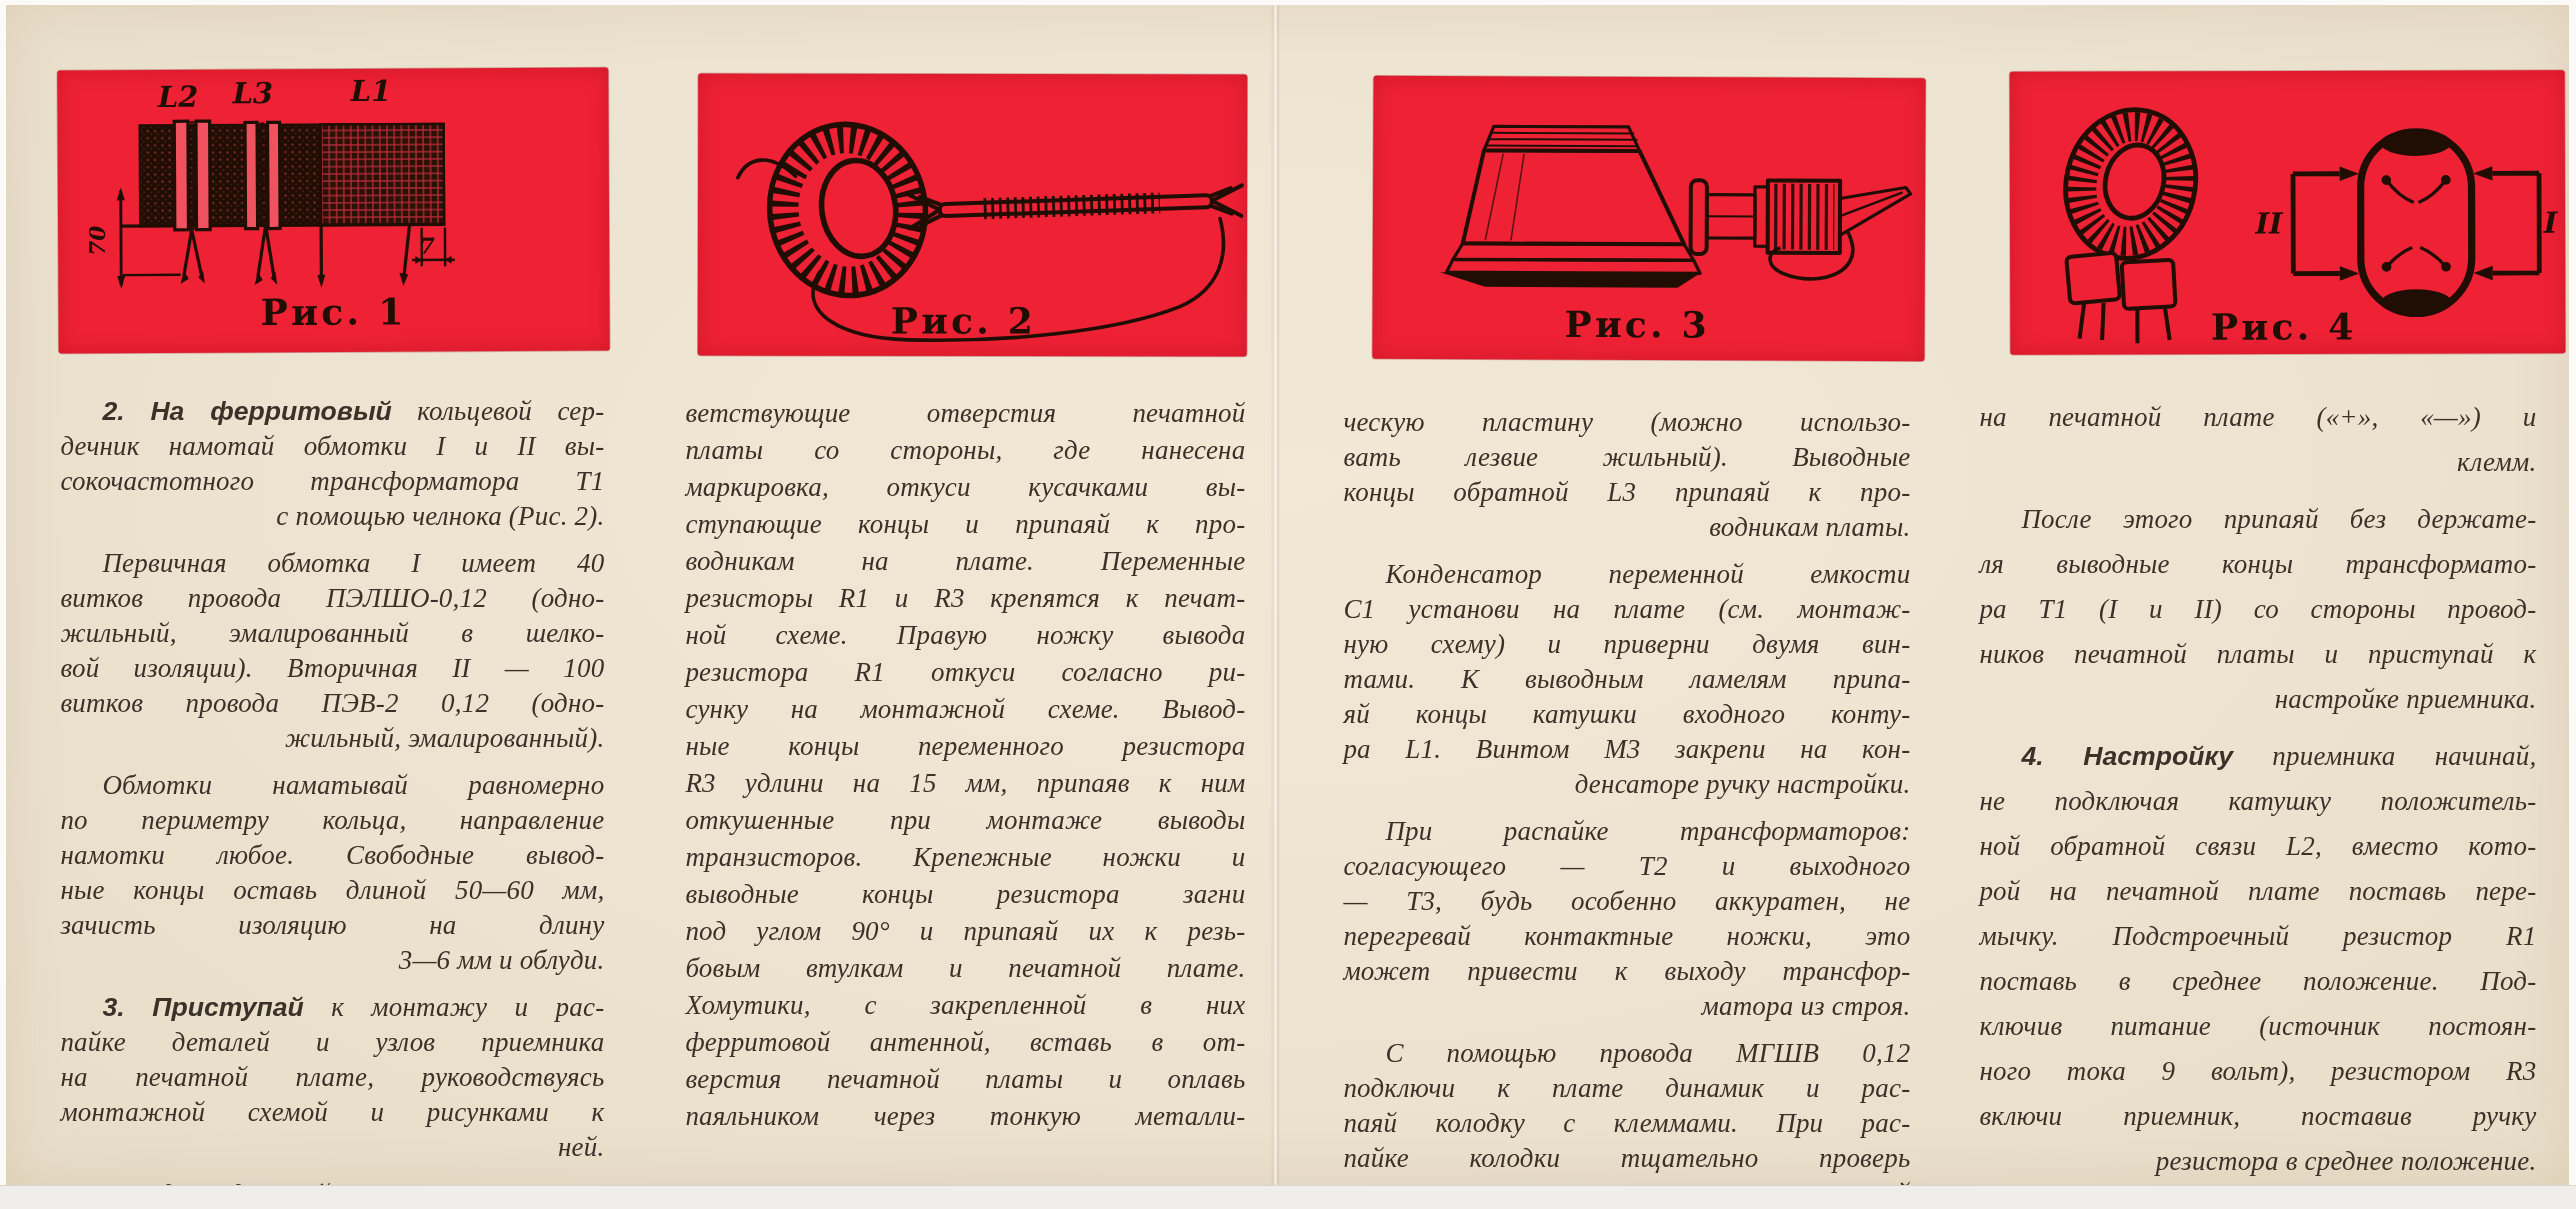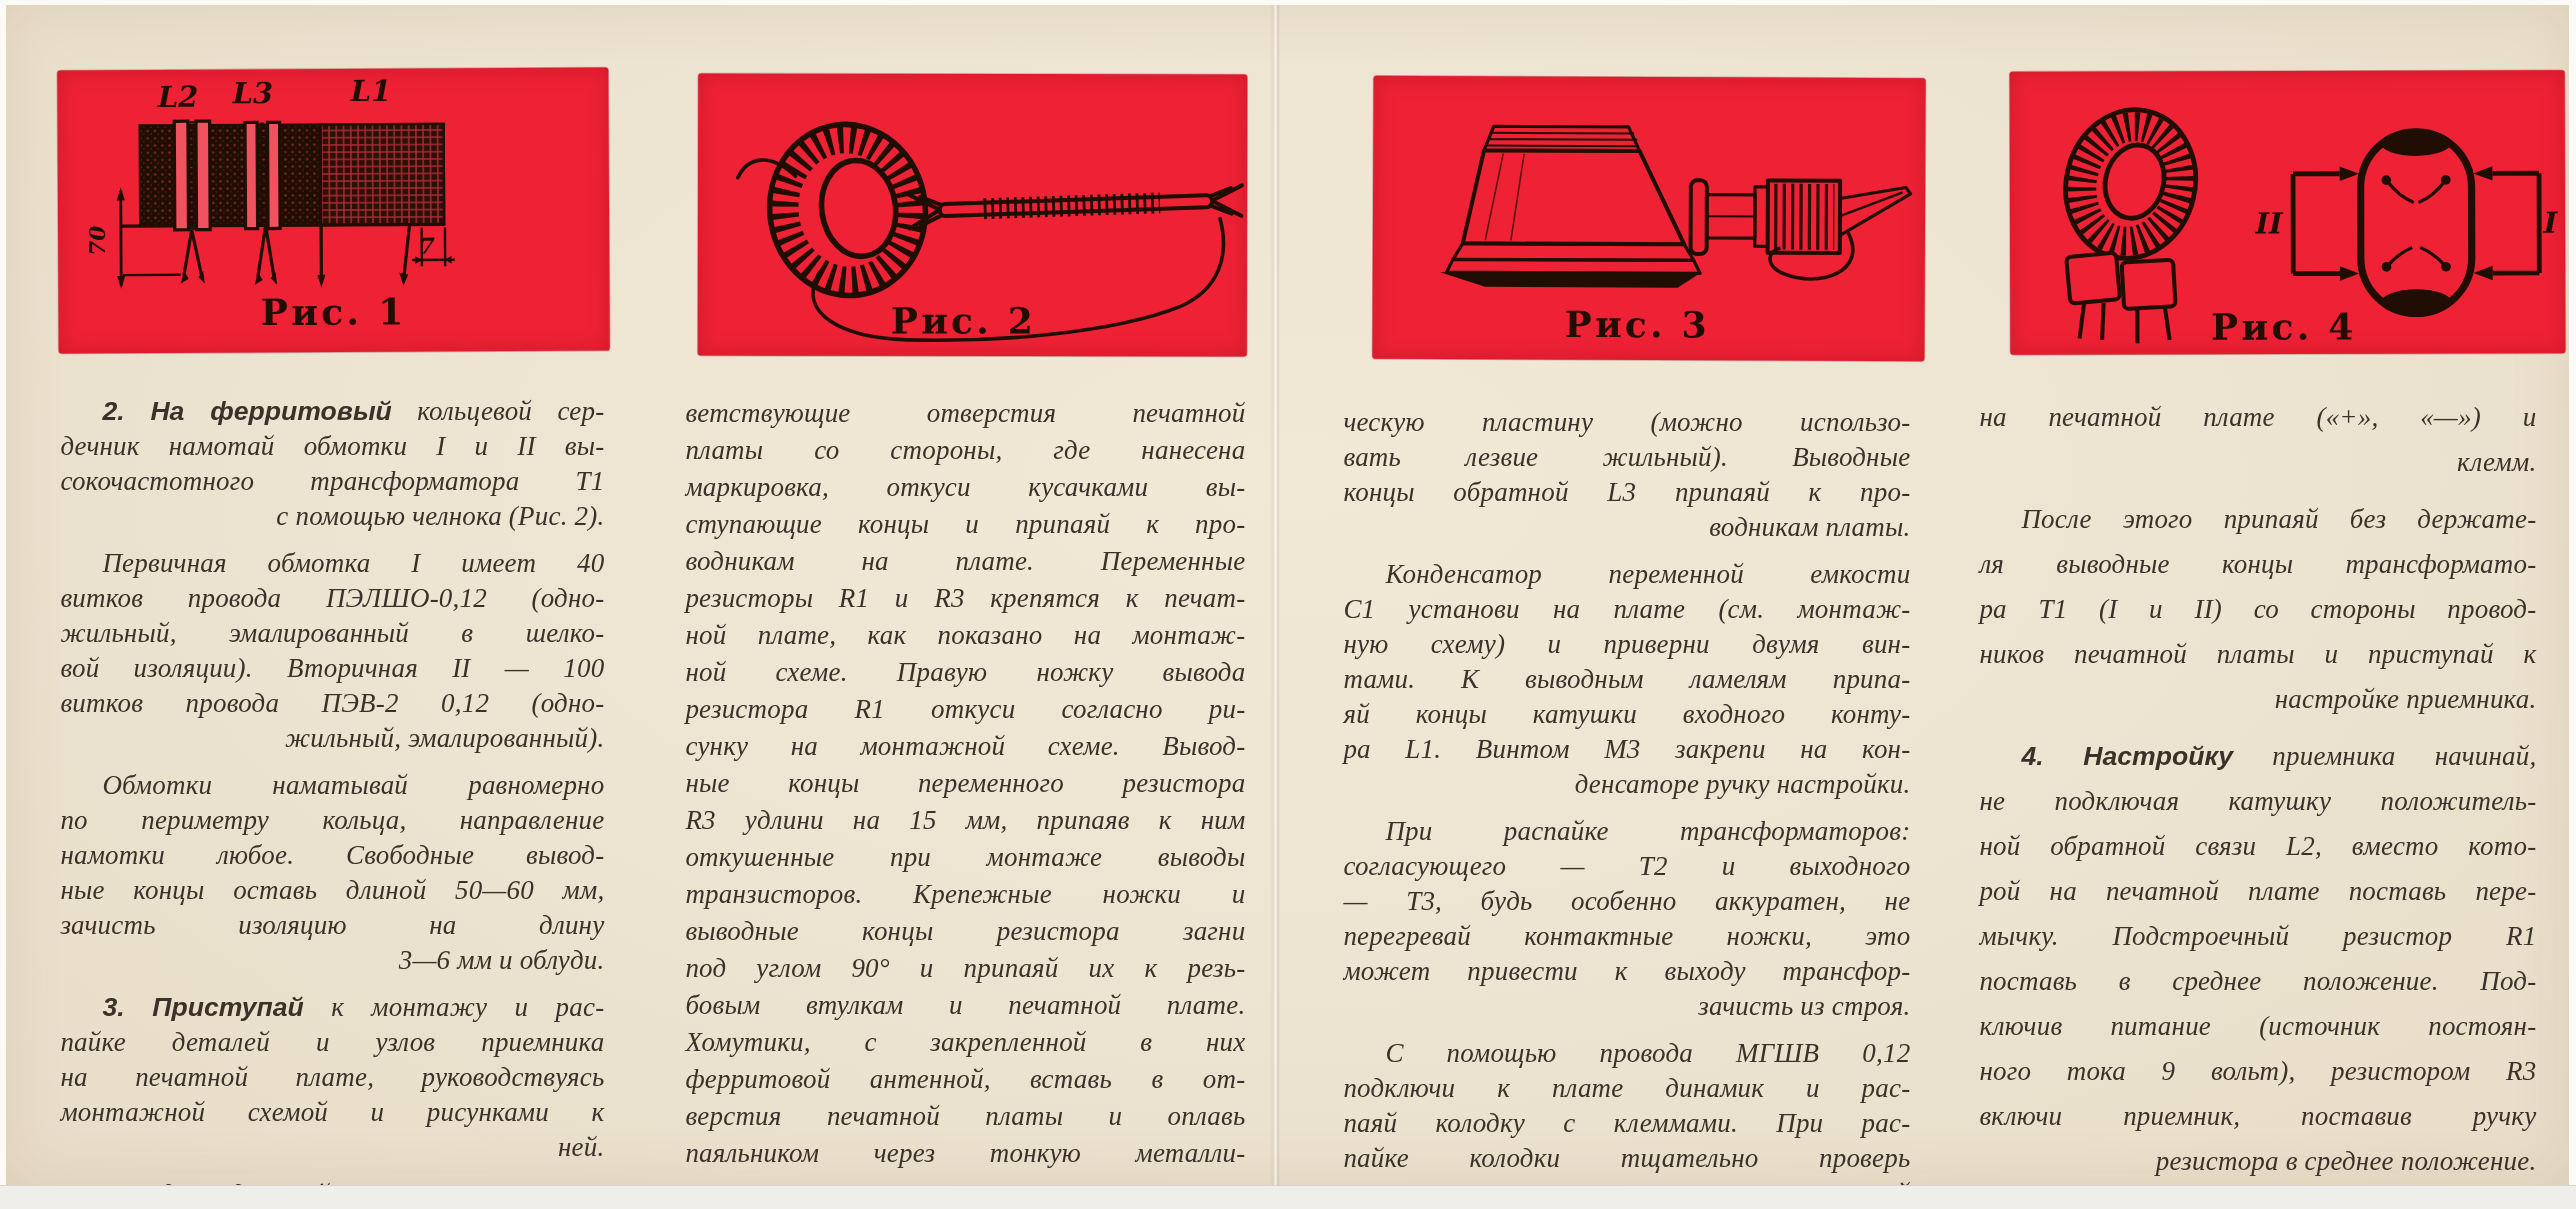--- a/index.html
+++ b/index.html
@@ -211,21 +211,20 @@
         </div>
       </div>
     <div class="text-col col-1">
         <div class="para">
           <div class="t-line">ветствующие отверстия печатной</div>
           <div class="t-line">платы со стороны, где нанесена</div>
           <div class="t-line">маркировка, откуси кусачками вы-</div>
           <div class="t-line">ступающие концы и припаяй к про-</div>
           <div class="t-line">водникам на плате. Переменные</div>
           <div class="t-line">резисторы R1 и R3 крепятся к печат-</div>
-          <div class="t-line">ной плате, как показано на монтаж-</div>
           <div class="t-line">ной схеме. Правую ножку вывода</div>
           <div class="t-line">резистора R1 откуси согласно ри-</div>
           <div class="t-line">сунку на монтажной схеме. Вывод-</div>
           <div class="t-line">ные концы переменного резистора</div>
           <div class="t-line">R3 удлини на 15 мм, припаяв к ним</div>
           <div class="t-line">откушенные при монтаже выводы</div>
           <div class="t-line">транзисторов. Крепежные ножки и</div>
           <div class="t-line">выводные концы резистора загни</div>
           <div class="t-line">под углом 90° и припаяй их к резь-</div>
           <div class="t-line">бовым втулкам и печатной плате.</div>
@@ -250,21 +249,21 @@
           <div class="t-line">яй концы катушки входного конту-</div>
           <div class="t-line">ра L1. Винтом М3 закрепи на кон-</div>
           <div class="t-line para-end">денсаторе ручку настройки.</div>
         </div>
         <div class="para">
           <div class="t-line indent">При распайке трансформаторов:</div>
           <div class="t-line">согласующего — Т2 и выходного</div>
           <div class="t-line">— Т3, будь особенно аккуратен, не</div>
           <div class="t-line">перегревай контактные ножки, это</div>
           <div class="t-line">может привести к выходу трансфор-</div>
-          <div class="t-line para-end">зачисть из строя.</div>
+          <div class="t-line para-end">матора из строя.</div>
         </div>
         <div class="para">
           <div class="t-line indent">С помощью провода МГШВ 0,12</div>
           <div class="t-line">подключи к плате динамик и рас-</div>
           <div class="t-line">паяй колодку с клеммами. При рас-</div>
           <div class="t-line">пайке колодки тщательно проверь</div>
           <div class="t-line">соответствие полярности указанной</div>
         </div>
       </div>
     <div class="text-col col-3">

